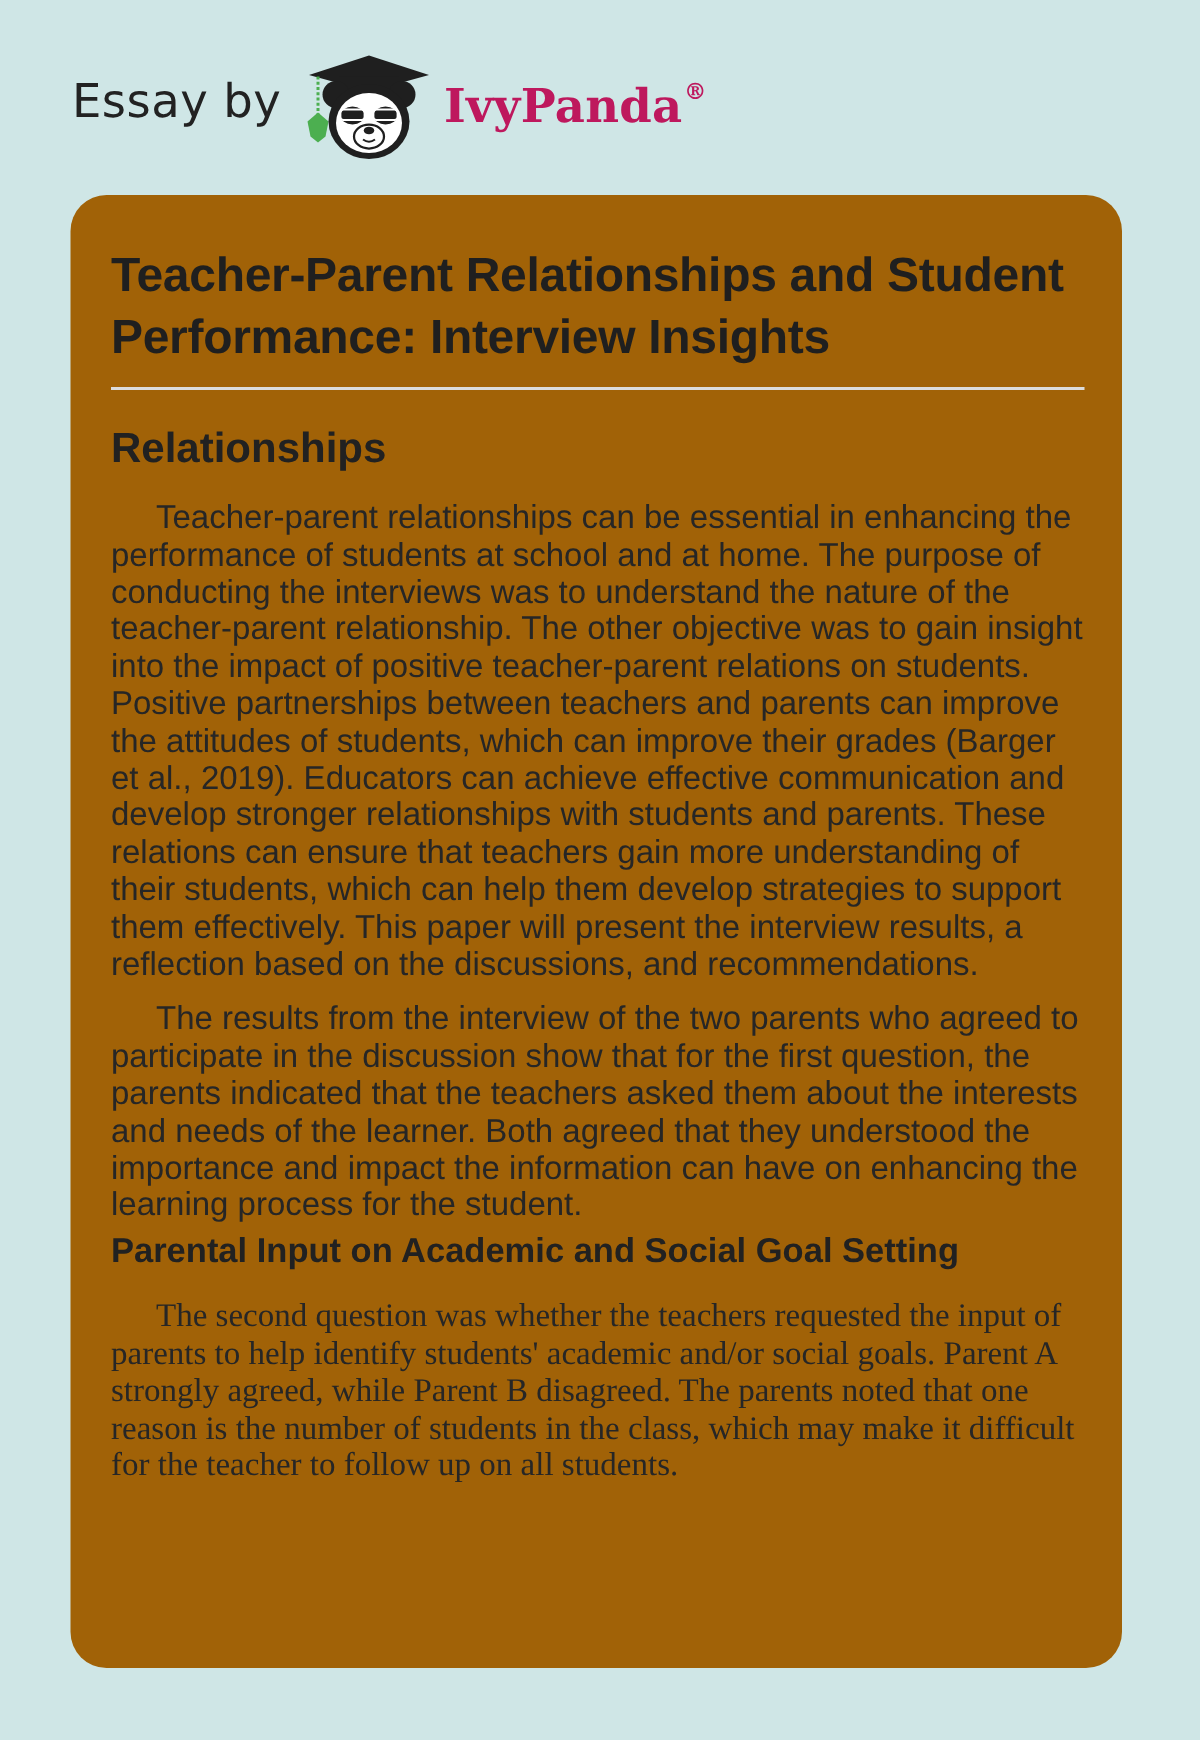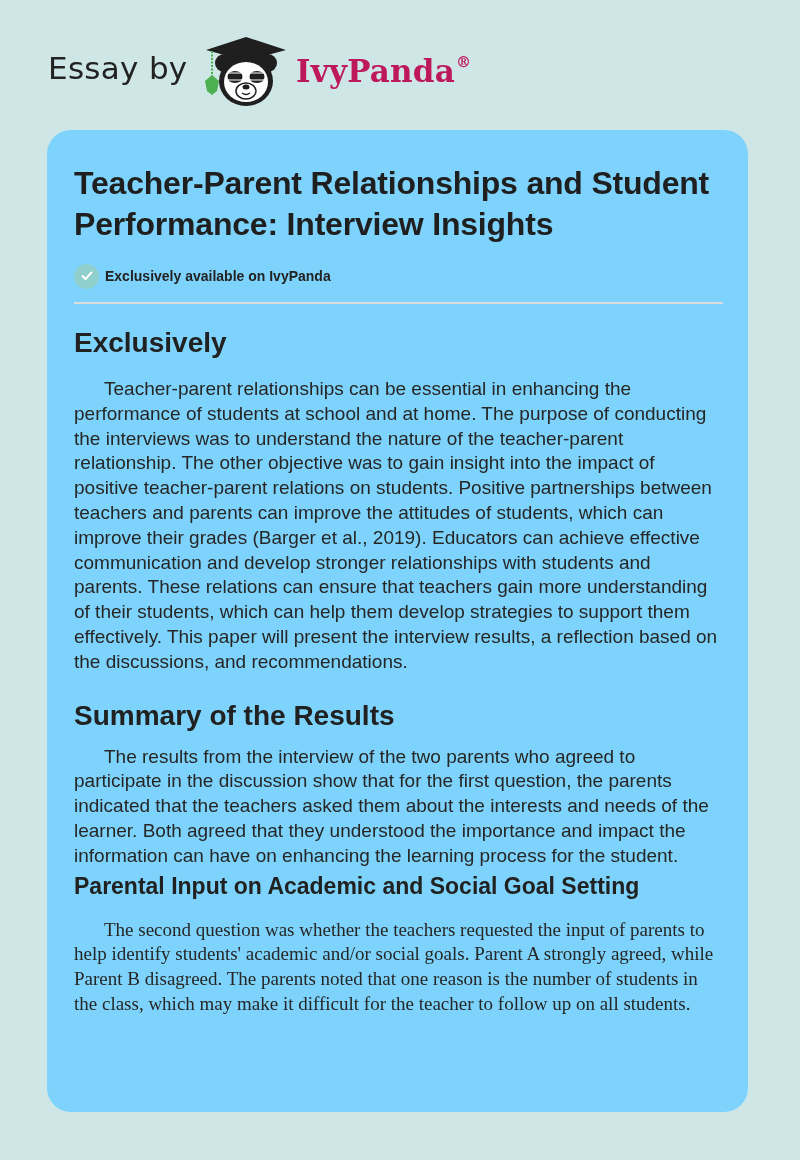--- a/index.html
+++ b/index.html
@@ -52,21 +52,21 @@
     position: relative;
     top: -4px;
     margin-left: 1px;
   }
   .card {
     position: absolute;
     left: 47px;
     top: 130px;
     width: 701px;
     height: 982px;
-    background: #7dd3fc;
+    background: #a16207;
     border-radius: 24px;
   }
   .content {
     position: absolute;
     left: 27px;
     top: 33px;
     width: 650px;
   }
   h1 {
     margin: 0;
@@ -112,21 +112,21 @@
   }
   h3 {
     margin: 0;
     font-size: 23px;
     line-height: 30px;
     font-weight: bold;
     color: #212121;
   }
   p {
     margin: 0;
-    font-size: 19px;
+    font-size: 22px;
     line-height: 24.8px;
     color: #262626;
     text-indent: 30px;
   }
   .intro-h { margin-top: 22px; }
   .intro-p { margin-top: 17px; }
   .summary-h { margin-top: 24px; }
   .teacher-h { margin-top: 26px; }
   .teacher-p { margin-top: 12px; }
   .parental-h { margin-top: 2px; }
@@ -161,34 +161,25 @@
     <ellipse cx="46" cy="54" rx="3.5" ry="2.5" fill="#1f1f1f"></ellipse>
     <path d="M42,60 Q46,63 50,60" fill="none" stroke="#1f1f1f" stroke-width="1.3"></path>
   </svg>
   <span class="brand"><span>IvyPanda</span><sup>®</sup></span>
 </div>
 
 <div class="card">
   <div class="content">
     <h1>Teacher-Parent Relationships and Student Performance: Interview Insights</h1>
 
-    <div class="exclusive">
-      <span class="check">
-        <svg width="12" height="10" viewBox="0 0 12 10" xmlns="http://www.w3.org/2000/svg">
-          <polyline points="1.5,5 4.5,8 10.5,1.5" fill="none" stroke="#ffffff" stroke-width="2" stroke-linecap="round" stroke-linejoin="round"></polyline>
-        </svg>
-      </span>
-      <span class="exclusive-text">Exclusively available on IvyPanda</span>
-    </div>
 
     <div class="divider"></div>
 
-    <h2 class="intro-h">Exclusively</h2>
+    <h2 class="intro-h">Relationships</h2>
     <p class="intro-p">Teacher-parent relationships can be essential in enhancing the performance of students at school and at home. The purpose of conducting the interviews was to understand the nature of the teacher-parent relationship. The other objective was to gain insight into the impact of positive teacher-parent relations on students. Positive partnerships between teachers and parents can improve the attitudes of students, which can improve their grades (Barger et al., 2019). Educators can achieve effective communication and develop stronger relationships with students and parents. These relations can ensure that teachers gain more understanding of their students, which can help them develop strategies to support them effectively. This paper will present the interview results, a reflection based on the discussions, and recommendations.</p>
 
-    <h2 class="summary-h">Summary of the Results</h2>
 
     <p class="teacher-p">The results from the interview of the two parents who agreed to participate in the discussion show that for the first question, the parents indicated that the teachers asked them about the interests and needs of the learner. Both agreed that they understood the importance and impact the information can have on enhancing the learning process for the student.</p>
 
     <h3 class="parental-h">Parental Input on Academic and Social Goal Setting</h3>
     <p class="parental-p">The second question was whether the teachers requested the input of parents to help identify students' academic and/or social goals. Parent A strongly agreed, while Parent B disagreed. The parents noted that one reason is the number of students in the class, which may make it difficult for the teacher to follow up on all students.</p>
   </div>
 </div>
 
 </body></html>

